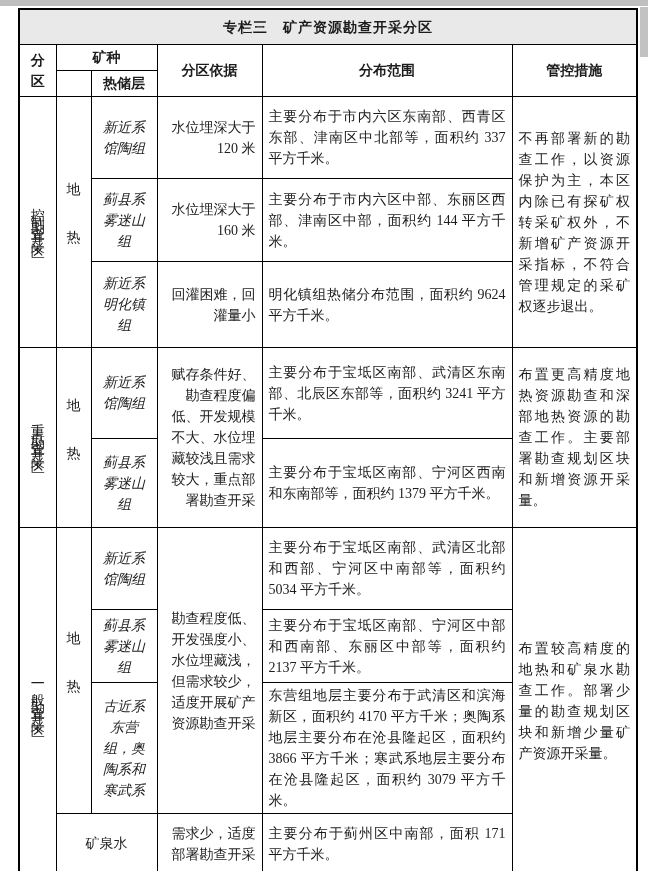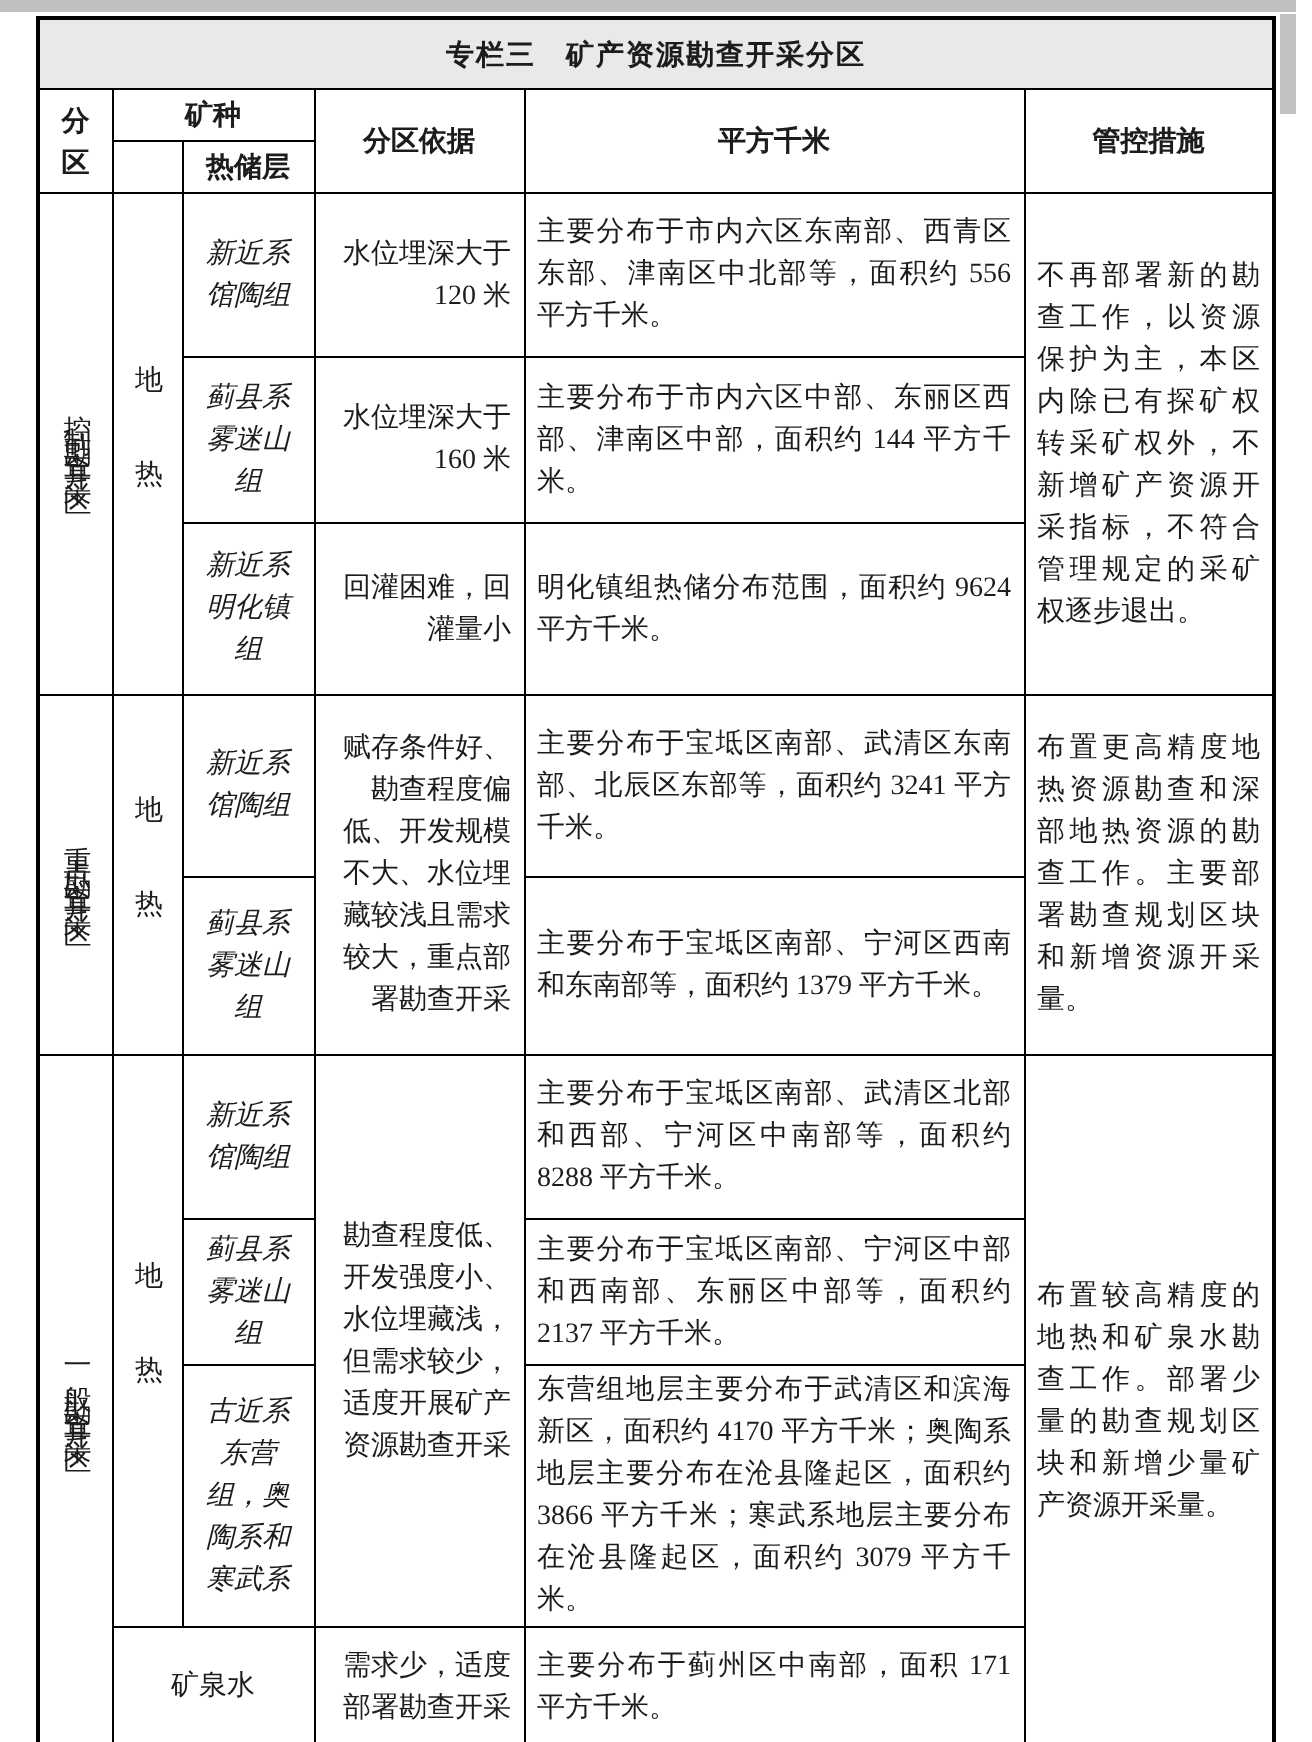--- a/index.html
+++ b/index.html
@@ -51,34 +51,34 @@
 
     <tbody>
         <tr>
       <td class="title" colspan="6">专栏三　矿产资源勘查开采分区</td>
     </tr>
 
     <tr class="rh-h1">
       <td class="hdr" rowspan="2">分区</td>
       <td class="hdr" colspan="2">矿种</td>
       <td class="hdr" rowspan="2">分区依据</td>
-      <td class="hdr" rowspan="2">平方千米</td>
+      <td class="hdr" rowspan="2">分布范围</td>
       <td class="hdr" rowspan="2">管控措施</td>
     </tr>
     <tr class="rh-h2">
       <td class="hdr"></td>
       <td class="hdr">热储层</td>
     </tr>
 
     <tr class="rh-a1">
       <td class="zone" rowspan="3"><span class="v-text">控制勘查开采区</span></td>
       <td class="zone" rowspan="3"><span class="v-mineral">地热</span></td>
       <td class="reservoir">新近系馆陶组</td>
       <td class="basis">水位埋深大于 120 米</td>
-      <td class="range">主要分布于市内六区东南部、西青区东部、津南区中北部等，面积约 556 平方千米。</td>
+      <td class="range">主要分布于市内六区东南部、西青区东部、津南区中北部等，面积约 337 平方千米。</td>
       <td class="measures" rowspan="3">不再部署新的勘查工作，以资源保护为主，本区内除已有探矿权转采矿权外，不新增矿产资源开采指标，不符合管理规定的采矿权逐步退出。</td>
     </tr>
     <tr class="rh-a2">
       <td class="reservoir">蓟县系雾迷山组</td>
       <td class="basis">水位埋深大于 160 米</td>
       <td class="range">主要分布于市内六区中部、东丽区西部、津南区中部，面积约 144 平方千米。</td>
     </tr>
     <tr class="rh-a3">
       <td class="reservoir">新近系明化镇组</td>
       <td class="basis">回灌困难，回灌量小</td>
@@ -96,21 +96,21 @@
     <tr class="rh-b2">
       <td class="reservoir">蓟县系雾迷山组</td>
       <td class="range">主要分布于宝坻区南部、宁河区西南和东南部等，面积约 1379 平方千米。</td>
     </tr>
 
     <tr class="rh-c1">
       <td class="zone" rowspan="4"><span class="v-text">一般勘查开采区</span></td>
       <td class="zone" rowspan="3"><span class="v-mineral">地热</span></td>
       <td class="reservoir">新近系馆陶组</td>
       <td class="basis" rowspan="3">勘查程度低、开发强度小、水位埋藏浅，但需求较少，适度开展矿产资源勘查开采</td>
-      <td class="range">主要分布于宝坻区南部、武清区北部和西部、宁河区中南部等，面积约 8288 平方千米。</td>
+      <td class="range">主要分布于宝坻区南部、武清区北部和西部、宁河区中南部等，面积约 5034 平方千米。</td>
       <td class="measures" rowspan="4">布置较高精度的地热和矿泉水勘查工作。部署少量的勘查规划区块和新增少量矿产资源开采量。</td>
     </tr>
     <tr class="rh-c2">
       <td class="reservoir">蓟县系雾迷山组</td>
       <td class="range">主要分布于宝坻区南部、宁河区中部和西南部、东丽区中部等，面积约 2137 平方千米。</td>
     </tr>
     <tr class="rh-c3">
       <td class="reservoir">古近系东营组，奥陶系和寒武系</td>
       <td class="range">东营组地层主要分布于武清区和滨海新区，面积约 4170 平方千米；奥陶系地层主要分布在沧县隆起区，面积约 3866 平方千米；寒武系地层主要分布在沧县隆起区，面积约 3079 平方千米。</td>
     </tr>

